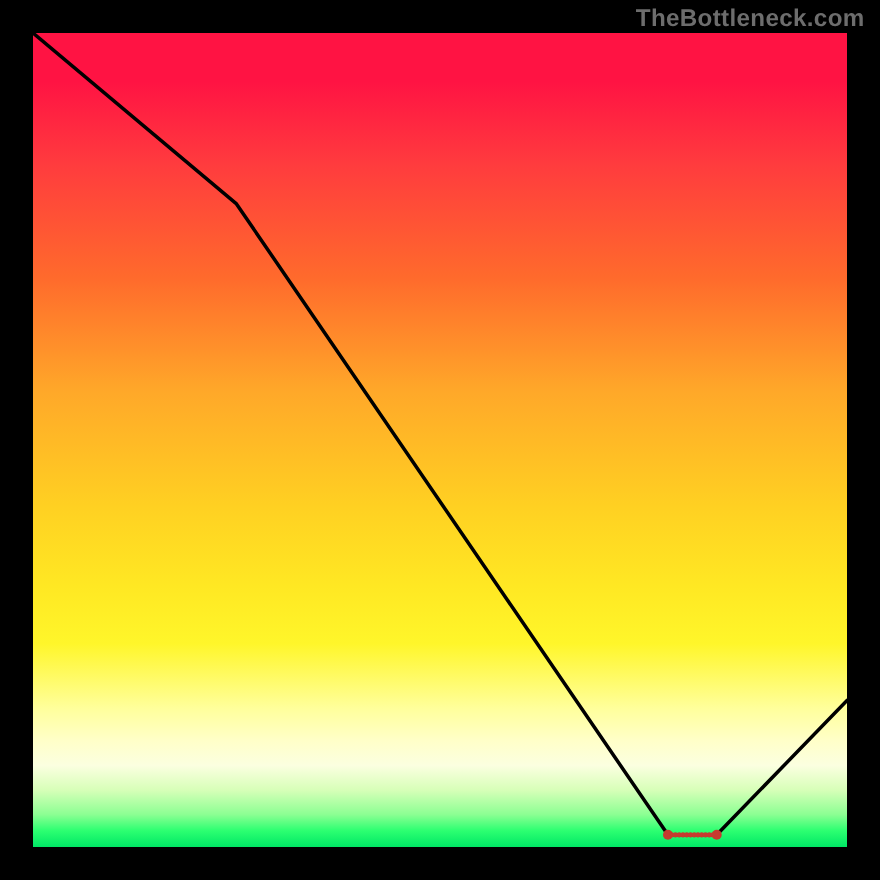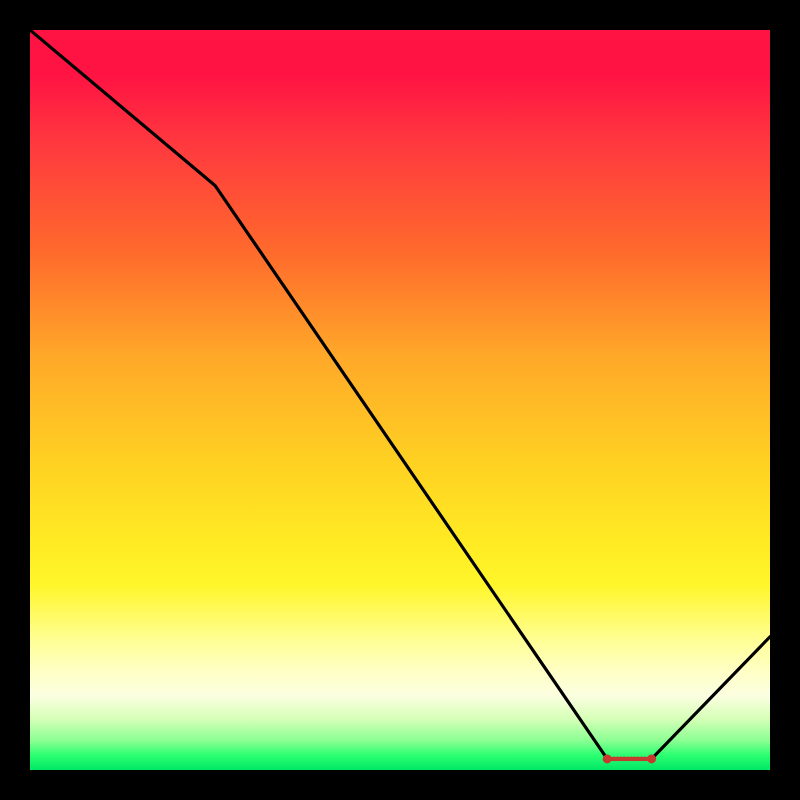--- a/index.html
+++ b/index.html
@@ -56,20 +56,21 @@
     left: 0;
     top: 0;
     width: 740px;
     height: 740px;
   }
 </style>
 </head>
 <body>
 
 <div class="stage">
+  <div class="watermark">TheBottleneck.com</div>
 
   <div class="plot">
     <svg class="curve" viewBox="0 0 740 740" preserveAspectRatio="none">
       <path d="M0.0 0.0 L185.0 155.4 L577.2 728.9 L621.6 728.9 L740.0 606.8" fill="none" stroke="#000" stroke-width="3.2" stroke-linejoin="round" stroke-linecap="round"></path>
       <g>
           <circle cx="577.2" cy="728.9" r="4.5" fill="#c63b2f"></circle>
           <circle cx="621.6" cy="728.9" r="4.5" fill="#c63b2f"></circle>
           <circle cx="580.6153846153846" cy="728.9" r="2.4" fill="#c63b2f"></circle>
           <circle cx="584.0307692307692" cy="728.9" r="2.4" fill="#c63b2f"></circle>
           <circle cx="587.4461538461538" cy="728.9" r="2.4" fill="#c63b2f"></circle>

